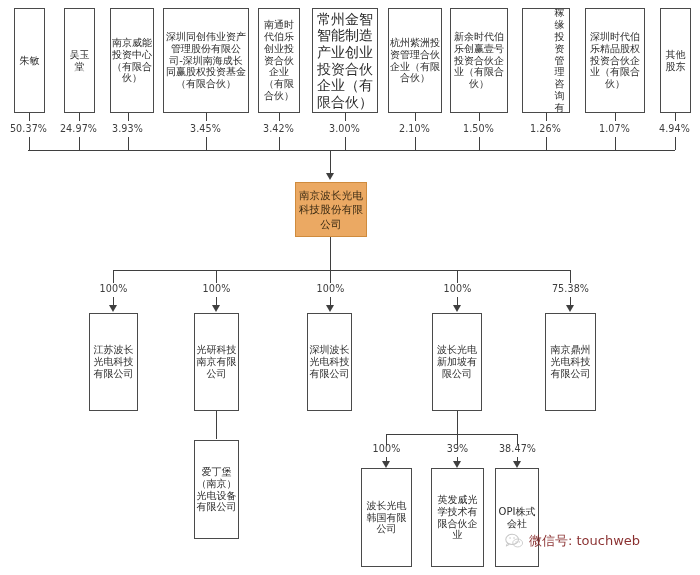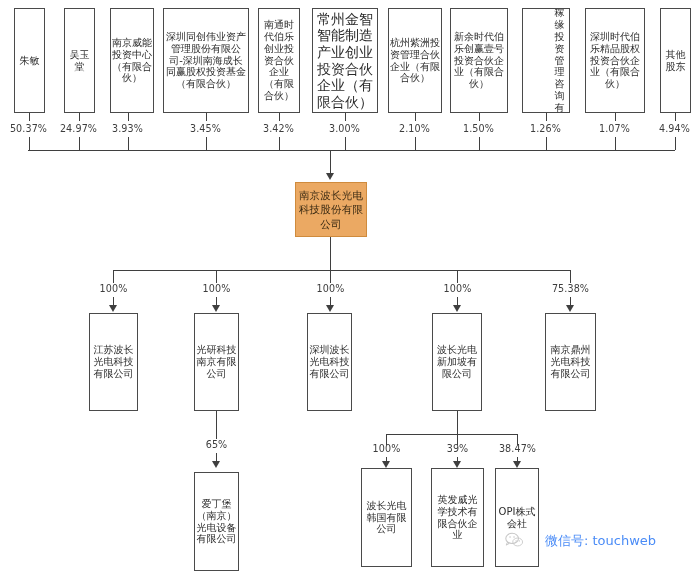--- a/index.html
+++ b/index.html
@@ -67,22 +67,23 @@
     position: absolute;
     width: 0;
     height: 0;
     border-left: 4.5px solid transparent;
     border-right: 4.5px solid transparent;
     border-top: 7px solid #3f3f3f;
   }
   .watermark {
     position: absolute;
     display: flex;
-    gap: 21px;
-    color: #3b82f6;
+    align-items: center;
+    gap: 5px;
+    color: #7f1d1d;
     font-size: 13px;
     opacity: 0.92;
     pointer-events: none;
   }
   .wm-logo {
     width: 19px;
     height: 16px;
     position: relative;
   }
   .wm-logo svg { display:block; }
@@ -210,21 +211,21 @@
     <span class="nodetext">波长光电新加坡有限公司</span>
   </div>
   <div class="node" style="left:545px; top:313px; width:51px; height:98px; font-size:10px;">
     <span class="nodetext">南京鼎州光电科技有限公司</span>
   </div>
 
   <div class="vline" style="left:216px; top:411px; height:28px;"></div>
   <div class="pct" style="left:191px; top:439px; width:51px;">65%</div>
   <div class="vline" style="left:216px; top:453px; height:10px;"></div>
   <div class="arrow" style="left:212.2px; top:461px;"></div>
-  <div class="node" style="left:194px; top:472px; width:45px; height:99px; font-size:10px;">
+  <div class="node" style="left:194px; top:440px; width:45px; height:99px; font-size:10px;">
     <span class="nodetext">爱丁堡（南京）光电设备有限公司</span>
   </div>
 
   <div class="vline" style="left:457px; top:411px; height:23px;"></div>
   <div class="hline" style="left:386px; top:434px; width:131px;"></div>
   <div class="vline" style="left:386px; top:434px; height:11px;"></div>
   <div class="vline" style="left:457px; top:434px; height:11px;"></div>
   <div class="vline" style="left:517px; top:434px; height:11px;"></div>
 
   <div class="pct" style="left:361px; top:443px; width:51px;">100%</div>

